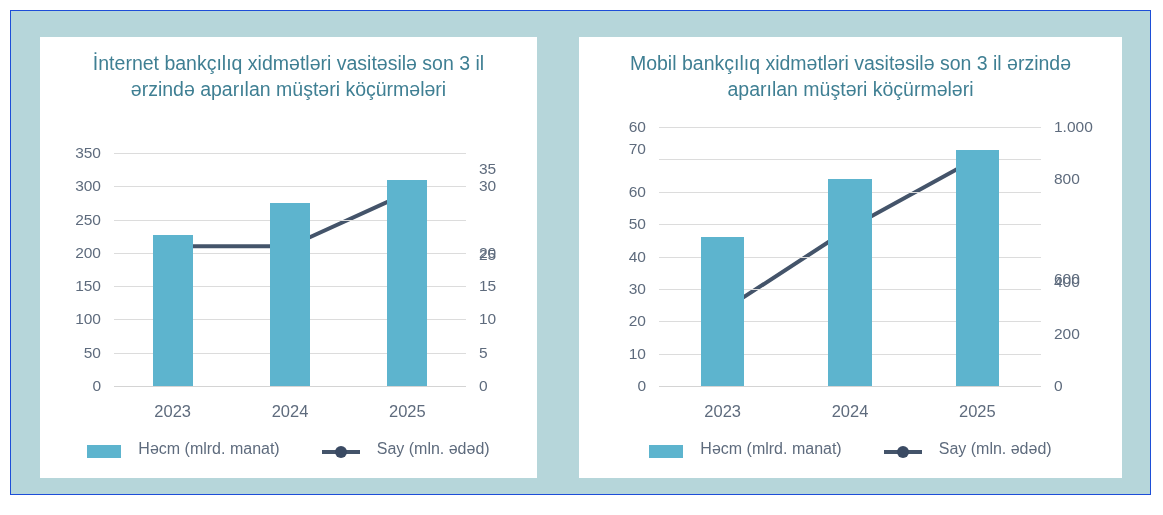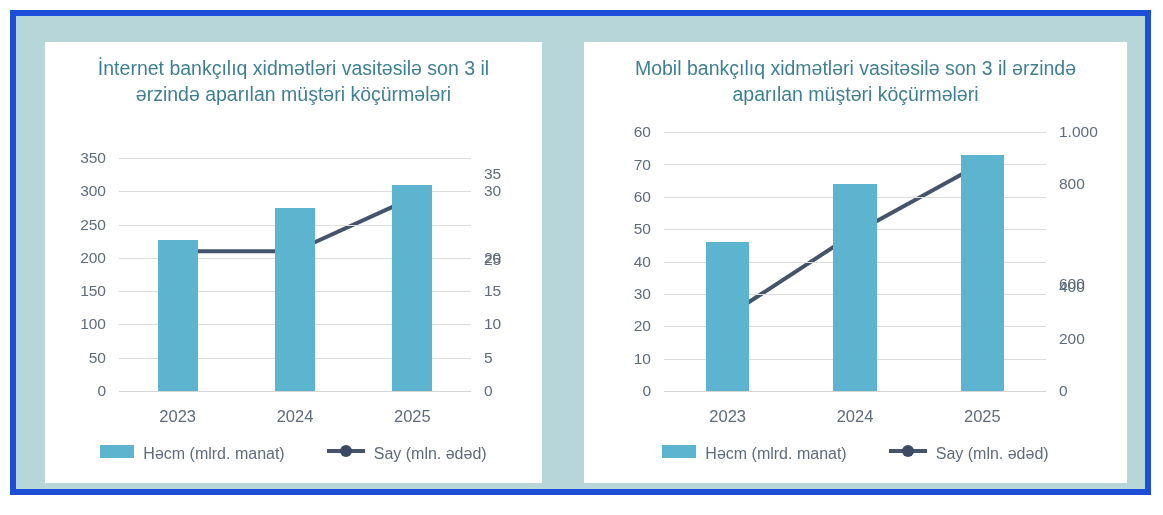--- a/index.html
+++ b/index.html
@@ -1,20 +1,20 @@
 <!DOCTYPE html>
 <html><head>
 <meta charset="utf-8">
 <style>
   html,body{margin:0;padding:0;background:#ffffff;}
   body{width:1163px;height:515px;font-family:"Liberation Sans",sans-serif;overflow:hidden;}
 
   .frame{
     position:absolute;left:10px;top:10px;width:1141px;height:485px;
-    background:#b6d6da;border:6px solid #1d4ed8;box-sizing:border-box;
+    background:#b6d6da;border:1px solid #1d4ed8;box-sizing:border-box;
   }
 
   .panels{position:absolute;left:0;top:0;width:100%;height:100%;}
 
   .panel{
     position:absolute;background:#ffffff;box-sizing:border-box;
   }
   .panel-left{left:29px;top:26px;width:497px;height:441px;}
   .panel-right{left:568px;top:26px;width:543px;height:441px;}
 
@@ -55,21 +55,21 @@
     position:absolute;transform:translateX(-50%);
     color:#5e6b7d;font-size:16.5px;font-family:"Liberation Sans",sans-serif;
     white-space:nowrap;
   }
 
   
   .legend{
     position:absolute;left:0;right:0;bottom:20px;
     display:flex;justify-content:center;align-items:center;gap:42px;
   }
-  .legend-item{display:flex;align-items:flex-start;gap:9px;}
+  .legend-item{display:flex;align-items:flex-end;gap:17px;}
   .legend-swatch{width:34px;height:13px;background:#5db4ce;display:block;}
   .legend-line{position:relative;width:38px;height:12px;display:block;}
   .legend-line::before{
     content:"";position:absolute;left:0;top:4px;width:38px;height:4px;background:#44546a;
   }
   .legend-line::after{
     content:"";position:absolute;left:13px;top:0px;width:12px;height:12px;
     border-radius:50%;background:#3a4a63;
   }
   .legend-label{color:#5e6b7d;font-size:16px;font-family:"Liberation Sans",sans-serif;white-space:nowrap;}
@@ -159,21 +159,21 @@
           <div class="ytick left" style="top: 194.25px;">20</div>
           <div class="gridline" style="top: 161.875px;"></div>
           <div class="ytick left" style="top: 161.875px;">30</div>
           <div class="gridline" style="top: 129.5px;"></div>
           <div class="ytick left" style="top: 129.5px;">40</div>
           <div class="gridline" style="top: 97.125px;"></div>
           <div class="ytick left" style="top: 97.125px;">50</div>
           <div class="gridline" style="top: 64.75px;"></div>
           <div class="ytick left" style="top: 64.75px;">60</div>
           <div class="gridline" style="top: 32.375px;"></div>
-          <div class="ytick left" style="top: 33px;">70</div>
+          <div class="ytick left" style="top: 22px;">70</div>
           <div class="gridline" style="top: 0px;"></div>
           <div class="ytick left" style="top: 0px;">60</div>
           <div class="ytick right" style="top: 259px;">0</div>
           <div class="ytick right" style="top: 207.2px;">200</div>
           <div class="ytick right" style="top: 155.4px;">400</div>
           <div class="ytick right" style="top: 103.6px; margin-top: 48px;">600</div>
           <div class="ytick right" style="top: 51.8px;">800</div>
           <div class="ytick right" style="top: 0px;">1.000</div>
           <div class="bar" title="2023: 46" style="left: 42.02px; width: 43.2933px; height: 148.925px; background: rgb(93, 180, 206);"></div>
           <div class="bar" title="2024: 64" style="left: 169.353px; width: 43.2933px; height: 207.2px; background: rgb(93, 180, 206);"></div>

